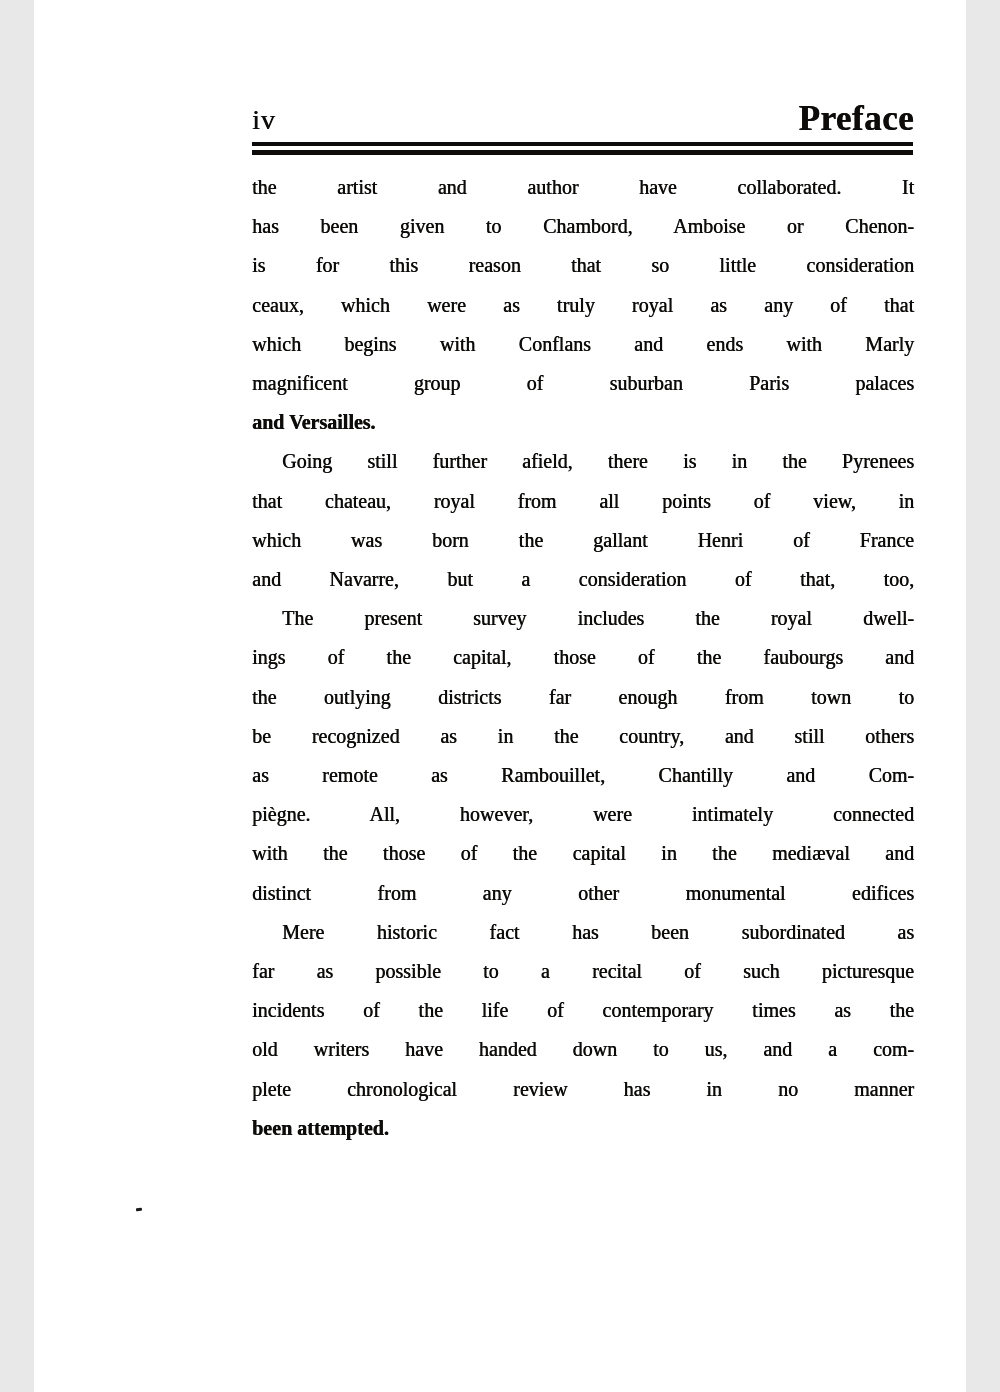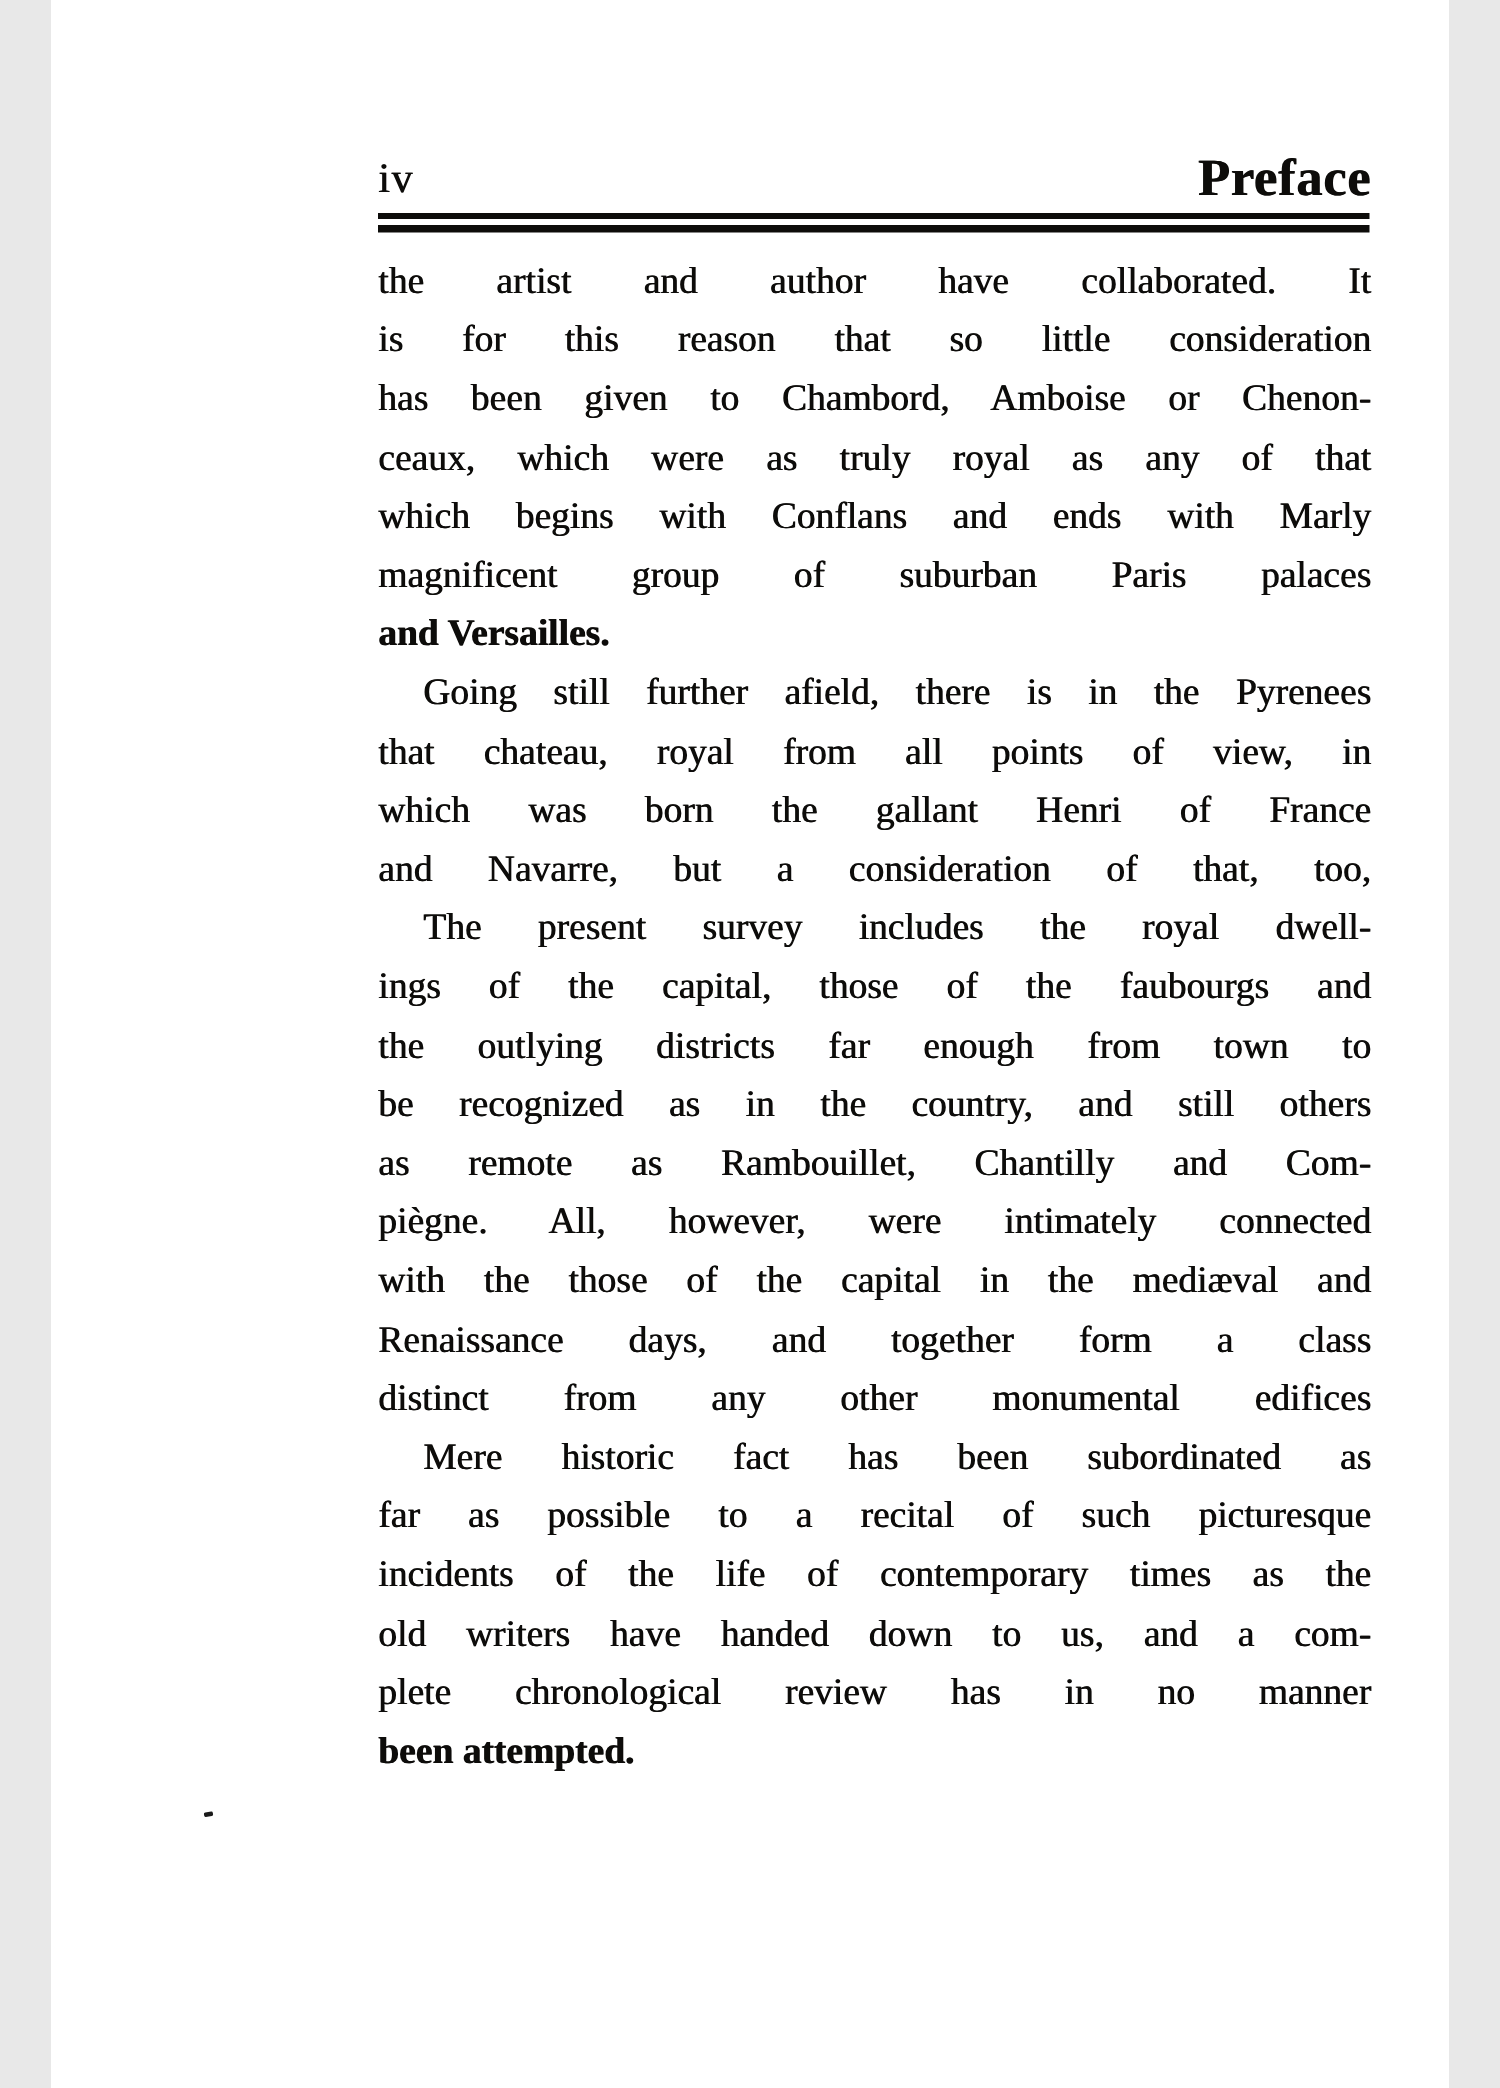--- a/index.html
+++ b/index.html
@@ -71,21 +71,21 @@
     background: #0d0c0a;
   }
   
   .body-text {
     position: absolute;
     left: 218px;
     top: 168px;
     width: 662px;
   }
   .line {
-    font-size: 25px;
+    font-size: 20px;
     line-height: 39.2px;
     white-space: normal;
     text-align: justify;
     text-align-last: justify;
     text-shadow: 0.5px 0 currentColor;
   }
   .line.indent { text-indent: 30px; }
   .line.last   { text-align-last: left; font-weight: bold; }
   
   .ink-speck {
@@ -109,38 +109,37 @@
     <span class="head-title">Preface</span>
   </header>
 
   <div class="head-rule">
     <div class="bar-top"></div>
     <div class="bar-bottom"></div>
   </div>
 
   <main class="body-text">
       <div class="line">the artist and author have collaborated.  It</div>
+      <div class="line">has been given to Chambord, Amboise or Chenon-</div>
       <div class="line">is for this reason that so little consideration</div>
-      <div class="line">has been given to Chambord, Amboise or Chenon-</div>
       <div class="line">ceaux, which were as truly royal as any of that</div>
       <div class="line">which begins with Conflans and ends with Marly</div>
       <div class="line">magnificent group of suburban Paris palaces</div>
       <div class="line last">and Versailles.</div>
       <div class="line indent">Going still further afield, there is in the Pyrenees</div>
       <div class="line">that chateau, royal from all points of view, in</div>
       <div class="line">which was born the gallant Henri of France</div>
       <div class="line">and Navarre, but a consideration of that, too,</div>
       <div class="line indent">The present survey includes the royal dwell-</div>
       <div class="line">ings of the capital, those of the faubourgs and</div>
       <div class="line">the outlying districts far enough from town to</div>
       <div class="line">be recognized as in the country, and still others</div>
       <div class="line">as remote as Rambouillet, Chantilly and Com-</div>
       <div class="line">piègne.  All, however, were intimately connected</div>
       <div class="line">with the those of the capital in the mediæval and</div>
-      <div class="line">Renaissance days, and together form a class</div>
       <div class="line">distinct from any other monumental edifices</div>
       <div class="line indent">Mere historic fact has been subordinated as</div>
       <div class="line">far as possible to a recital of such picturesque</div>
       <div class="line">incidents of the life of contemporary times as the</div>
       <div class="line">old writers have handed down to us, and a com-</div>
       <div class="line">plete chronological review has in no manner</div>
       <div class="line last">been attempted.</div>
     </main>
 
   <div class="ink-speck"></div>

